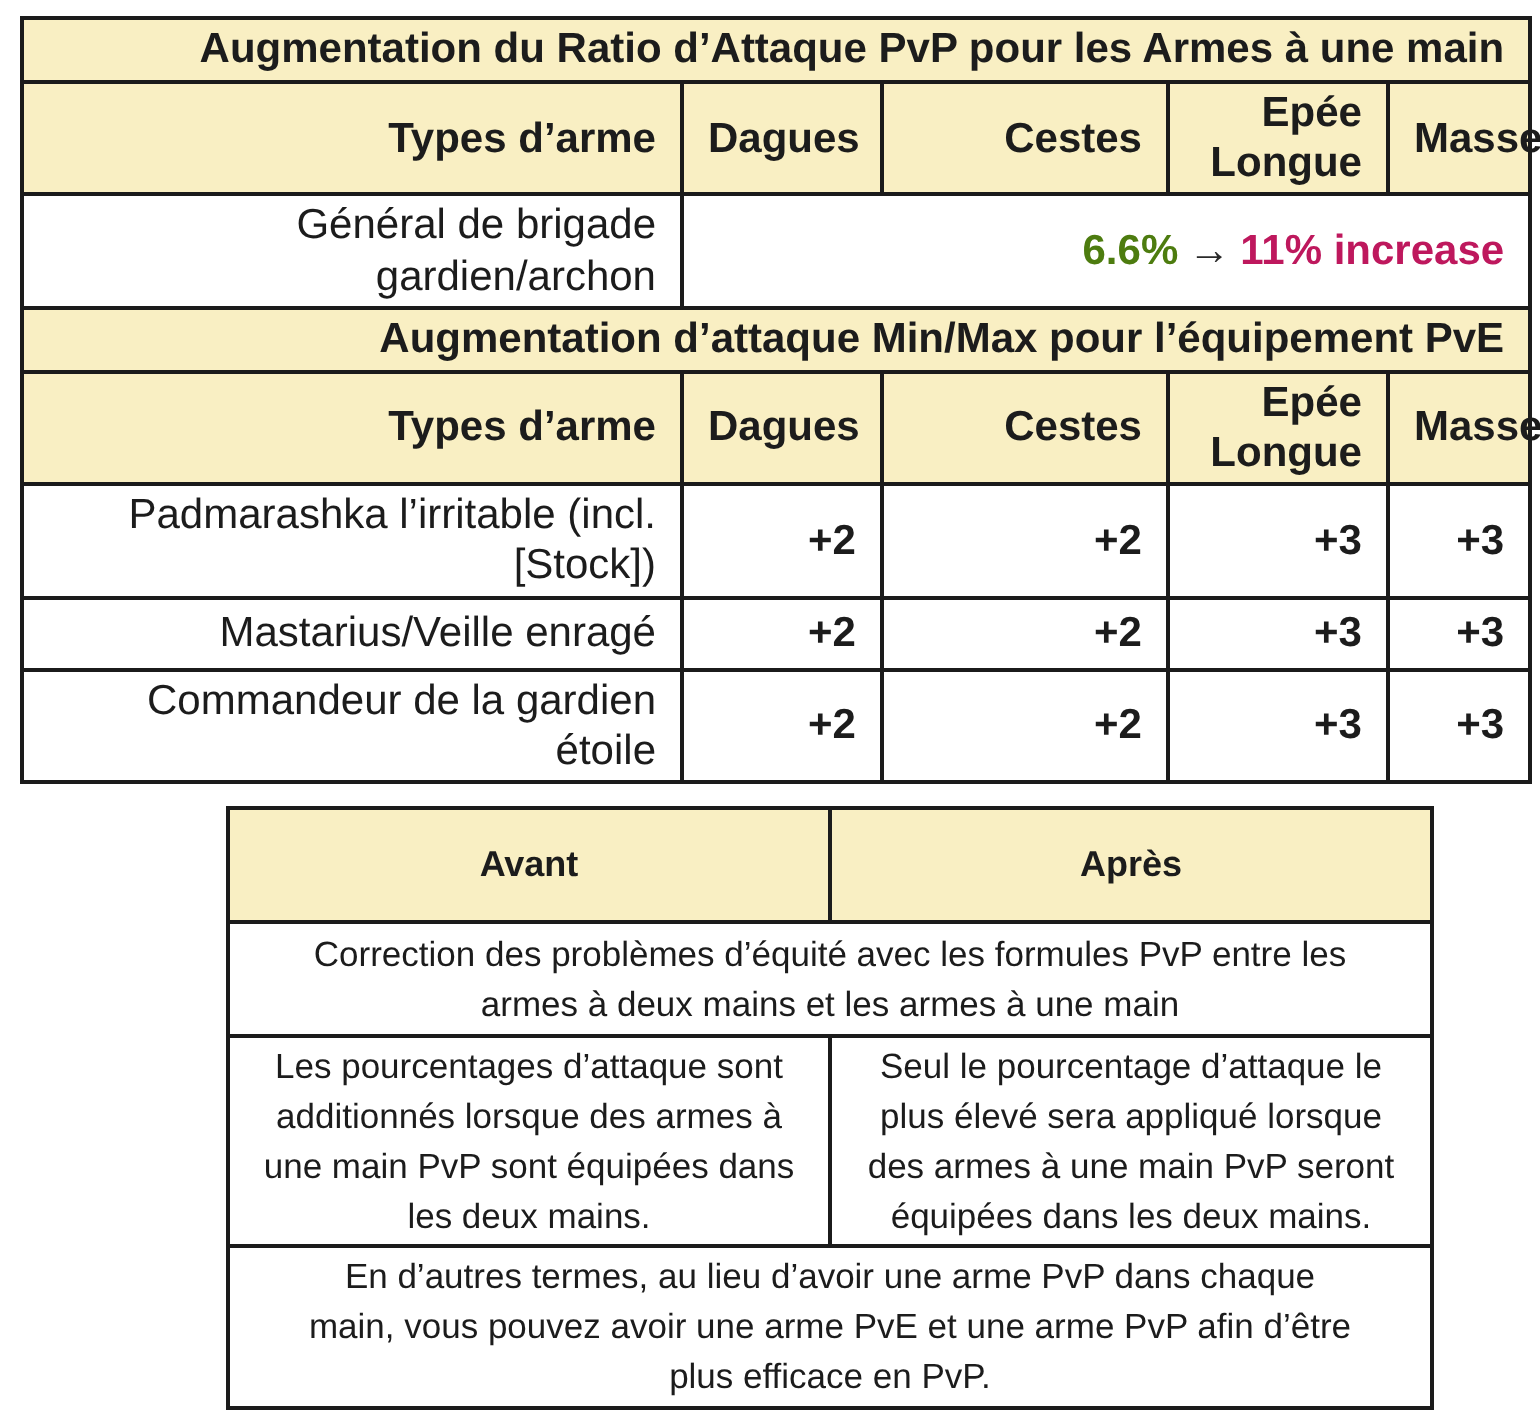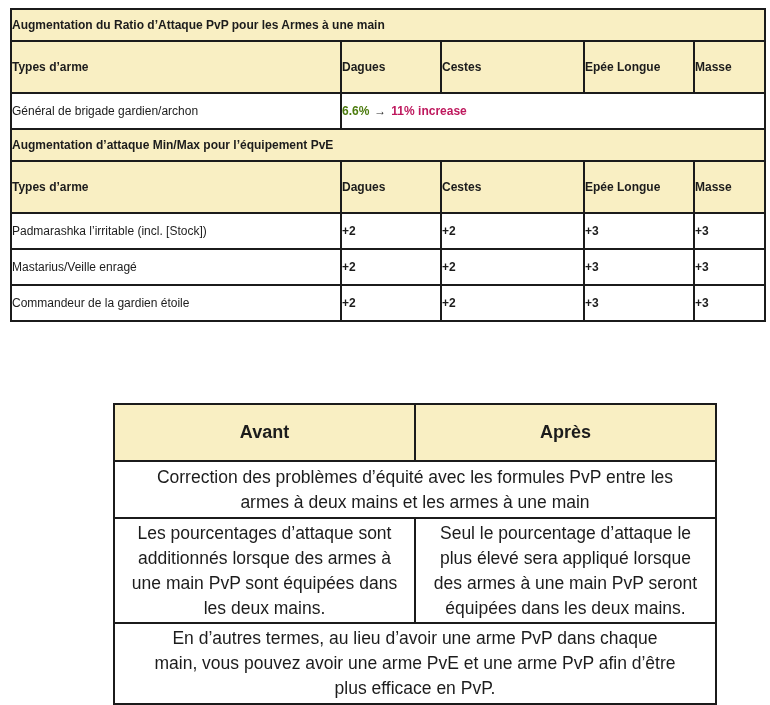--- a/index.html
+++ b/index.html
@@ -13,25 +13,25 @@
   table { border-collapse: collapse; table-layout: fixed; }
 
   
   .table1 {
     position: absolute;
     left: 10px; top: 8px;
     width: 754px;
   }
   .table1 th, .table1 td {
     border: 2px solid #1b1b1b;
-    text-align: left;
+    text-align: right;
     vertical-align: middle;
-    font-size: 12px;
+    font-size: 21px;
     line-height: 1.2;
-    padding: 2px 0;
+    padding: 2px 12px;
   }
   .table1 .section-title {
     background: #f9efc3;
     font-weight: bold;
     height: 32px;
   }
   .table1 .col-head {
     background: #f9efc3;
     font-weight: bold;
     height: 52px;

